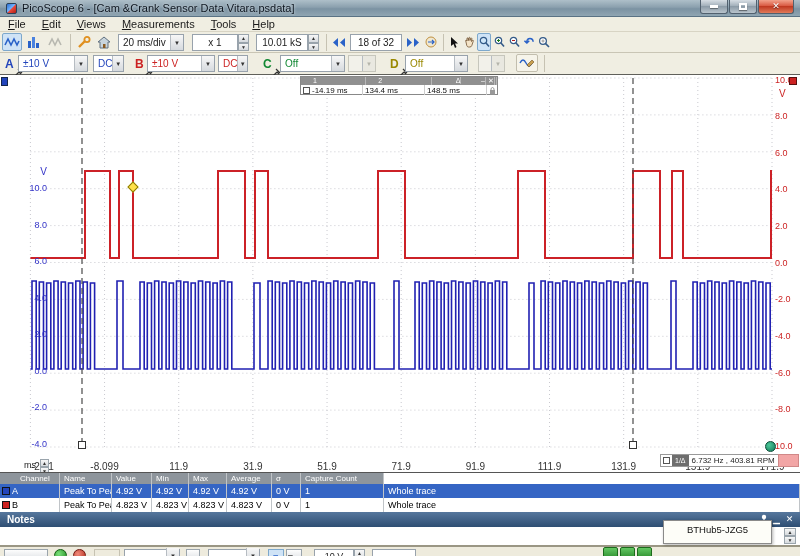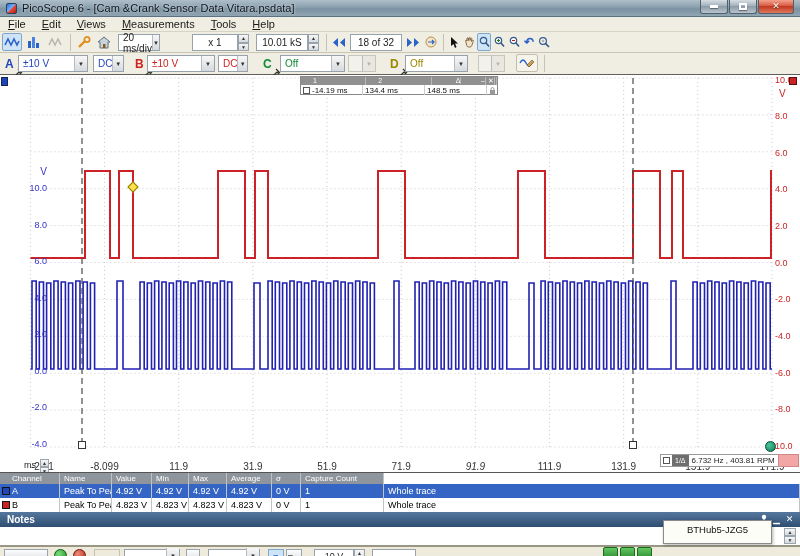--- a/index.html
+++ b/index.html
@@ -144,21 +144,21 @@
           <path d="M2 11 L8 5" stroke="#e09020" stroke-width="2.4"></path>
           <circle cx="10" cy="3.5" r="2.6" fill="none" stroke="#e09020" stroke-width="1.8"></circle>
         </svg>
     </div>
     <div class="icon-btn" style="left:94px">
       <svg width="14" height="13">
           <path d="M7 1 L13 6 L11 6 L11 12 L3 12 L3 6 L1 6 Z" fill="#c8d4dc" stroke="#607080" stroke-width="1"></path>
           <rect x="6" y="8" width="2.5" height="4" fill="#8a5a20"></rect>
         </svg>
     </div>
-    <div class="dd" style="left:118px;width:42px">
+    <div class="dd" style="left:118px;width:66px">
       <span>20 ms/div</span>
         <span class="ar">▼</span>
     </div>
     <div class="valbox" style="left:192px;width:46px">
         <span>x 1</span>
       </div>
     <div class="spinner" style="left:238px">
         <div>▲</div>
         <div>▼</div>
       </div>
@@ -353,21 +353,21 @@
         <div class="ytr" style="top: 292.7px;">-6.0</div>
         <div class="ytr" style="top: 329.35px;">-8.0</div>
         <div class="ytr" style="top: 366px;">10.0</div>
         <div class="ytr" style="top: 13px; font-size: 10px; left: 779px;">V</div>
         <div class="xt" style="left: 42.4px;">-28.1</div>
         <div class="xt" style="left: 104.56px;">-8.099</div>
         <div class="xt" style="left: 178.72px;">11.9</div>
         <div class="xt" style="left: 252.88px;">31.9</div>
         <div class="xt" style="left: 327.04px; text-align: center;">51.9</div>
         <div class="xt" style="left: 401.2px;">71.9</div>
-        <div class="xt" style="left: 475.36px; font-style: italic;">91.9</div>
+        <div class="xt" style="left: 475.36px;">91.9</div>
         <div class="xt" style="left: 549.52px;">111.9</div>
         <div class="xt" style="left: 623.68px;">131.9</div>
         <div class="xt" style="left: 697.84px;">151.9</div>
         <div class="xt" style="left: 772px;">171.9</div>
       </div>
 
     <div class="abs" style="left:1px;top:2px;width:7px;height:9px;background:#2244bb;border:1px solid #14264a"></div>
     <div class="abs" style="left:789px;top:2px;width:8px;height:8px;background:#cc2222;border:1px solid #5a1010"></div>
 
     <div class="rhandle" style="left:78px;top:366px"></div>
@@ -414,21 +414,21 @@
       <span class="cbox" style="margin:0 2px"></span>
       <span class="dk">1/Δ</span>
       <span class="vl">6.732 Hz , 403.81 RPM</span>
     </div>
 
     <div class="abs" style="left:765px;top:366px;width:11px;height:11px;border-radius:50%;background:radial-gradient(circle at 35% 35%,#4cc89a,#127a58);border:1px solid #0a4a36"></div>
     <div class="abs" style="left:778px;top:379px;width:21px;height:13px;background:#f2a6a6;border:1px solid #d08888"></div>
   </div>
 
   <div id="mtable">
-      <div class="mcell mhead" style="left: 0px; top: 0px; width: 60px; height: 11px; padding-left: 12px;">Channel</div>
+      <div class="mcell mhead" style="left: 0px; top: 0px; width: 60px; height: 11px; padding-left: 20px;">Channel</div>
       <div class="mcell mhead" style="left: 60px; top: 0px; width: 52px; height: 11px;">Name</div>
       <div class="mcell mhead" style="left: 112px; top: 0px; width: 40px; height: 11px;">Value</div>
       <div class="mcell mhead" style="left: 152px; top: 0px; width: 37px; height: 11px;">Min</div>
       <div class="mcell mhead" style="left: 189px; top: 0px; width: 38px; height: 11px;">Max</div>
       <div class="mcell mhead" style="left: 227px; top: 0px; width: 45px; height: 11px;">Average</div>
       <div class="mcell mhead" style="left: 272px; top: 0px; width: 29px; height: 11px;">σ</div>
       <div class="mcell mhead" style="left: 301px; top: 0px; width: 83px; height: 11px;">Capture Count</div>
       <div style="position: absolute; left: 0px; top: 11px; width: 800px; height: 14px;">
         <div class="mcell rowsel" style="left: 0px; top: 0px; width: 60px; height: 14px; padding-left: 12px;">A</div>
         <div class="mcell rowsel" style="left: 60px; top: 0px; width: 52px; height: 14px;">Peak To Peak</div>

